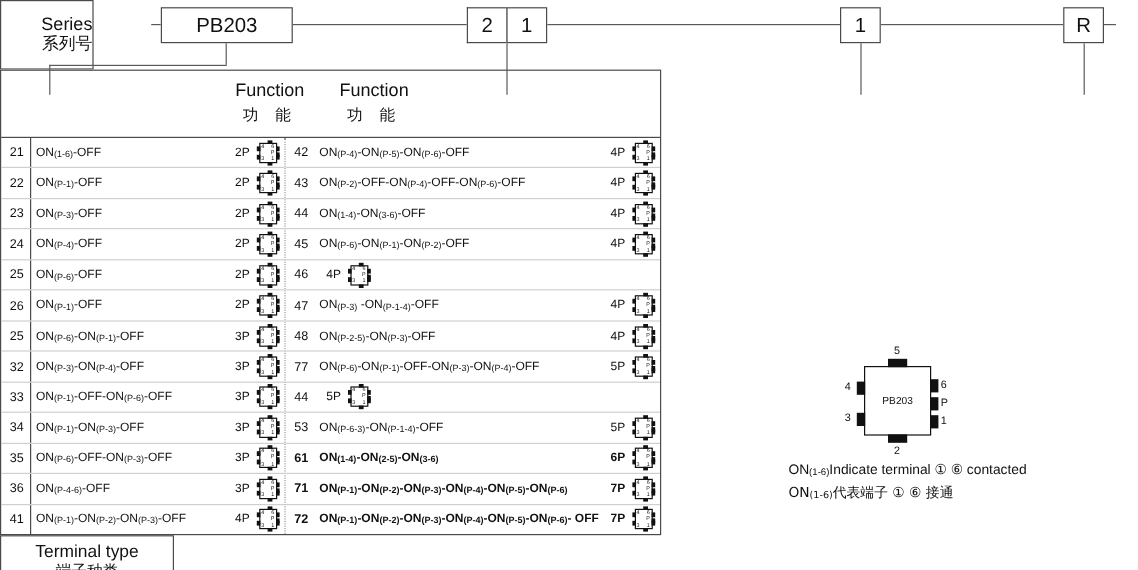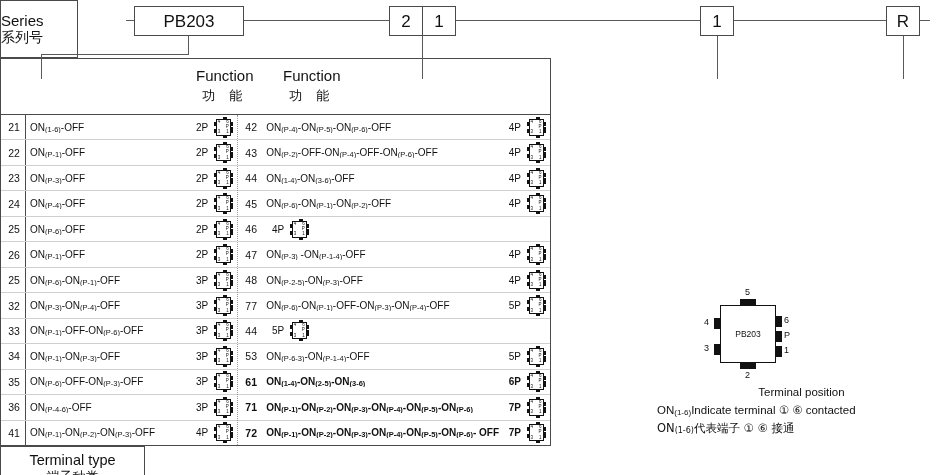--- a/index.html
+++ b/index.html
@@ -22,21 +22,21 @@
   #box-pb203{left:134px;top:6px;width:110px;height:30px;font-size:17px;}
   #box-fn2{left:389px;top:6px;width:34px;height:30px;font-size:17px;border-right:1px solid #111;}
   #box-fn1{left:422px;top:6px;width:34px;height:30px;font-size:17px;}
   #box-term{left:700px;top:6px;width:34px;height:30px;font-size:17px;}
   #box-cap{left:886px;top:6px;width:34px;height:30px;font-size:17px;}
 
   
   #panel-series{
     left:9px;top:79px;width:78px;height:58px;border:1px solid #4a4a4a;
     box-sizing:border-box;display:flex;flex-direction:column;
-    align-items:flex-start;justify-content:center;background:#fff;
+    align-items:flex-end;justify-content:center;background:#fff;
   }
   #panel-series .en{font-size:15px;line-height:1.15;}
   #panel-series .zh{font-size:14px;line-height:1.25;font-family:"DejaVu Sans",sans-serif;}
 
   
   #panel-function{
     left:93px;top:79px;width:551px;height:388px;
     border:1px solid #4a4a4a;box-sizing:border-box;background:#fff;
     display:flex;flex-direction:column;
   }
@@ -711,20 +711,19 @@
   <div class="lbl" style="left:55px;top:-4px;">5</div>
   <div class="lbl" style="left:55px;top:79px;">2</div>
   <div class="lbl" style="left:14px;top:26px;">4</div>
   <div class="lbl" style="left:14px;top:52px;">3</div>
   <div class="lbl" style="left:94px;top:24px;">6</div>
   <div class="lbl" style="left:94px;top:39px;">P</div>
   <div class="lbl" style="left:94px;top:54px;">1</div>
 </div>
 
 <div class="abs" id="legend">
-  <div class="lg-en">Terminal position</div>
   <div class="lg-l1">
     <span>ON</span><sub>(1-6)</sub><span>Indicate terminal ① ⑥  contacted</span>
   </div>
   <div class="lg-l2">
     <span>ON</span><sub>(1-6)</sub><span>代表端子  ① ⑥  接通</span>
   </div>
 </div>
 
 </body></html>

